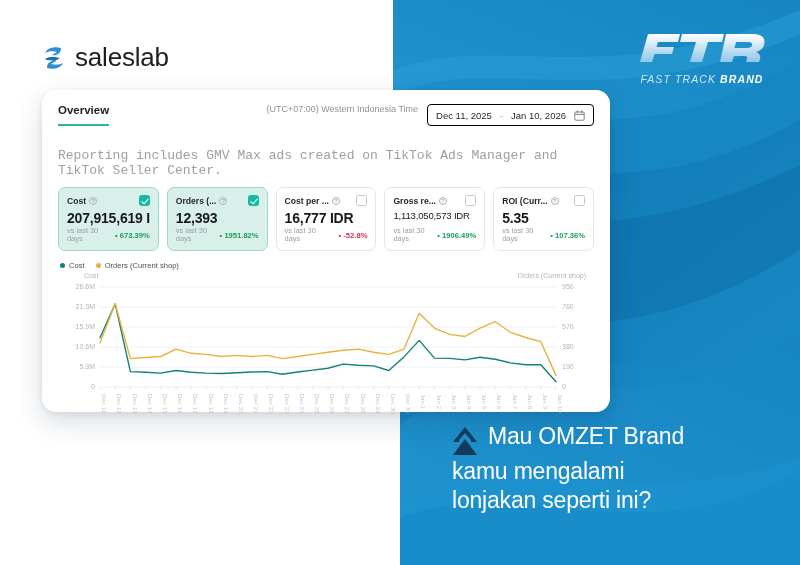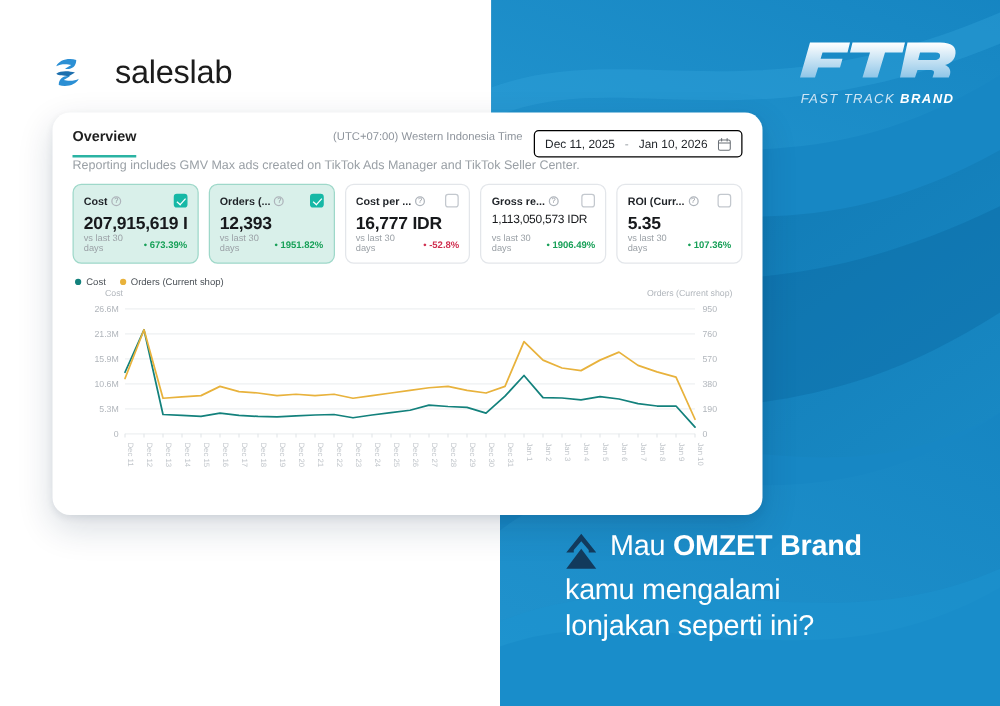--- a/index.html
+++ b/index.html
@@ -25,21 +25,21 @@
   
   .white-notch {
     position:absolute;
     left:340px; top:390px; width:60px; height:175px;
     background:#ffffff;
   }
 
   
   .saleslab {
     position:absolute; left:42px; top:42px;
-    display:flex; align-items:center; gap:26px;
+    display:flex; align-items:center; gap:9px;
   }
   .saleslab .mark { width:24px; height:26px; flex:0 0 auto; }
   .saleslab .wordmark {
     font-size:26px; font-weight:400; color:#1c1c1c;
     letter-spacing:-0.2px; font-style:normal;
   }
 
   
   .ftb {
     position:absolute; right:22px; top:28px;
@@ -70,21 +70,21 @@
     padding-right:9px;
   }
   .daterange {
     display:flex; align-items:center; gap:8px;
     border:1px solid #000000; border-radius:4px;
     height:22px; padding:0 8px; background:#fff;
   }
   .daterange .dr-txt { font-size:9.5px; color:#1f2328; white-space:nowrap; }
   .daterange .dr-sep { font-size:9.5px; color:#9aa0a6; }
 
-  .note { margin-top:1px; font-size:10px; color:#9aa0a6; }
+  .note { margin-top:22px; font-size:13px; color:#9aa0a6;font-family:Liberation Mono, monospace; }
 
   
   .metrics { display:flex; gap:8px; margin-top:9px; }
   .mcard {
     flex:1 1 0; min-width:0;
     border:1px solid #e3e6ea; border-radius:7px;
     background:#ffffff; padding:7px 8px 6px 8px; height:64px;
     display:flex; flex-direction:column;
   }
   .mcard.sel { background:#d9f0ea; border-color:#9ed8c9; }
@@ -138,21 +138,21 @@
   .gridline { stroke:#eef0f2; stroke-width:1; }
 
   
   .headline {
     position:absolute; left:452px; top:424px; width:330px;
     color:#ffffff;
   }
   .hl-row { display:flex; align-items:flex-start; gap:10px; }
   .hl-arrow { flex:0 0 auto; margin-top:3px; }
   .hl-l1 { font-size:23px; font-weight:400; line-height:1.12; letter-spacing:-.2px; }
-  .hl-l1 b { font-weight:700; }
+  .hl-l1 b { font-weight:400; }
   .hl-l2, .hl-l3 {
     font-size:23px; font-weight:400; line-height:1.26; letter-spacing:-.2px;
   }
 </style>
 </head>
 <body>
 
 <div id="stage">
 
   <div class="blue-panel">

